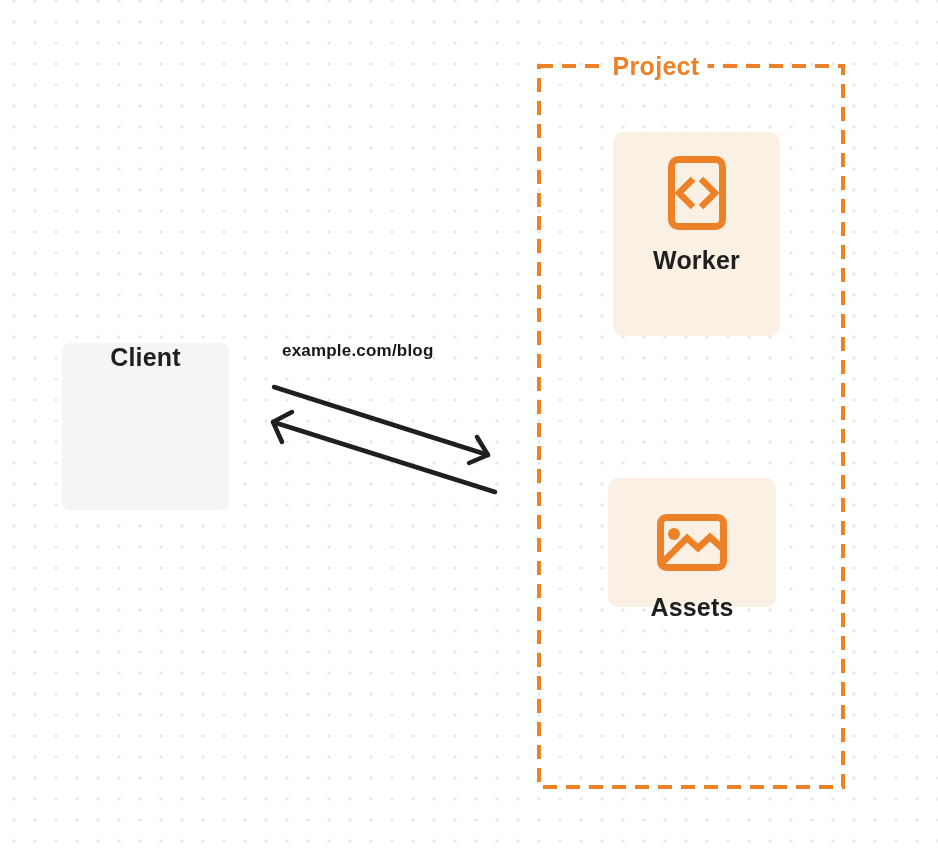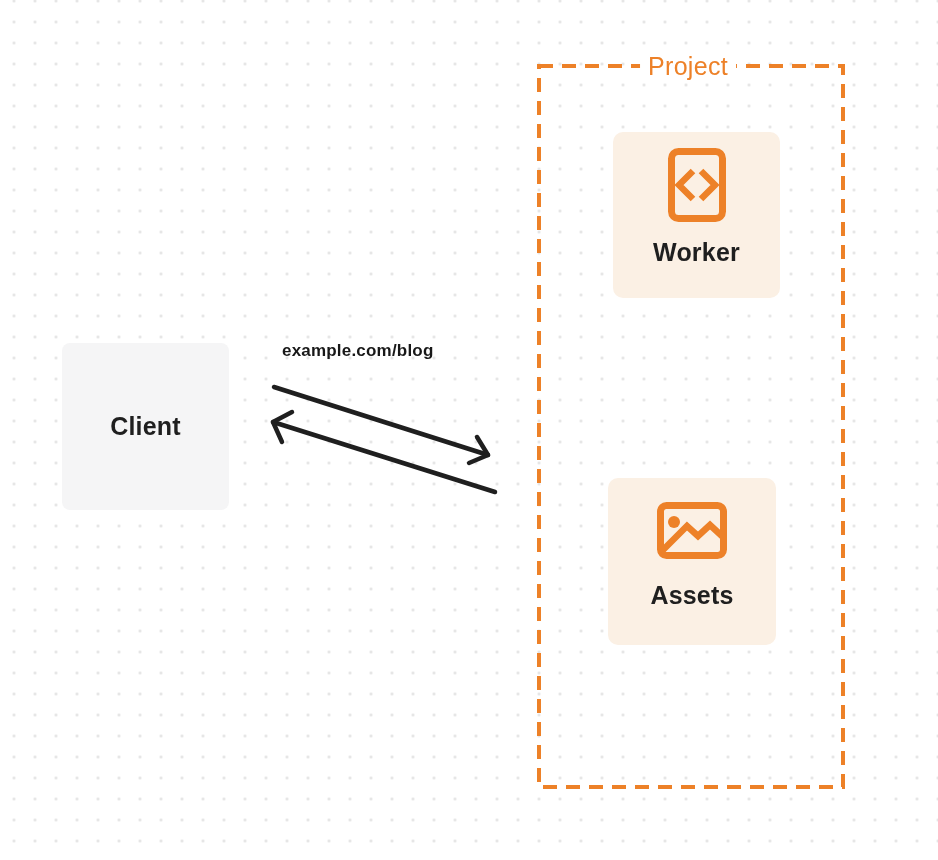--- a/index.html
+++ b/index.html
@@ -15,46 +15,46 @@
   .canvas{
     position:relative;width:938px;height:860px;background-color:#fff;
     background-image:radial-gradient(circle, var(--dot) 1.3px, transparent 1.5px);
     background-size:21px 21px;background-position:3.5px -9.5px;
     font-family:"Liberation Sans", sans-serif;color:var(--ink);
   }
   
   .client-box{
     position:absolute;left:62px;top:343px;width:167px;height:167px;
     background:var(--client-bg);border-radius:8px;
-    display:flex;align-items:center;justify-content:center;
+    display:flex;justify-content:center;
   }
   .node-label{font-size:25px;font-weight:bold;color:var(--ink);letter-spacing:.2px;}
   
   .request-label{
     position:absolute;left:282px;top:341px;
     font-size:17px;font-weight:bold;color:#181818;letter-spacing:.2px;text-align:center;
   }
   
   .arrows{position:absolute;left:250px;top:370px;width:260px;height:135px;}
   .arrows .stroke{stroke:var(--ink);stroke-width:4.5;fill:none;stroke-linecap:round;stroke-linejoin:round;}
   
   .project-border{position:absolute;left:537px;top:64px;width:308px;height:725px;}
   .project-border rect{fill:none;stroke:var(--orange);stroke-width:4;stroke-dasharray:14 9;}
   .project-label{
-    position:absolute;left:688px;top:66px;transform:translate(-50%,-50%);
+    position:absolute;left:656px;top:66px;transform:translate(-50%,-50%);
     background:#fff;padding:0 8px;
-    font-size:25px;font-weight:normal;color:var(--orange);letter-spacing:.3px;
+    font-size:25px;font-weight:bold;color:var(--orange);letter-spacing:.3px;
   }
   
   .card{
     position:absolute;background:var(--card-bg);border-radius:10px;
     display:flex;flex-direction:column;align-items:center;
   }
-  .card.worker{left:613px;top:132px;width:167px;height:166px;padding-top:16px;}
-  .card.assets{left:608px;top:478px;width:168px;height:167px;padding-top:24px;}
+  .card.worker{left:613px;top:132px;width:167px;height:204px;padding-top:24px;}
+  .card.assets{left:608px;top:478px;width:168px;height:129px;padding-top:36px;}
   .card .icon-wrap{line-height:0;}
   .card.worker .node-label{margin-top:16px;}
   .card.assets .node-label{margin-top:22px;}
   .icon-stroke{stroke:var(--orange);fill:none;}
   .icon-fill{fill:var(--orange);}
   
   .file-tree{
     position:absolute;left:588px;top:648px;
     font-family:"DejaVu Sans Mono", monospace;
     font-size:16px;line-height:21px;color:var(--tree-ink);

